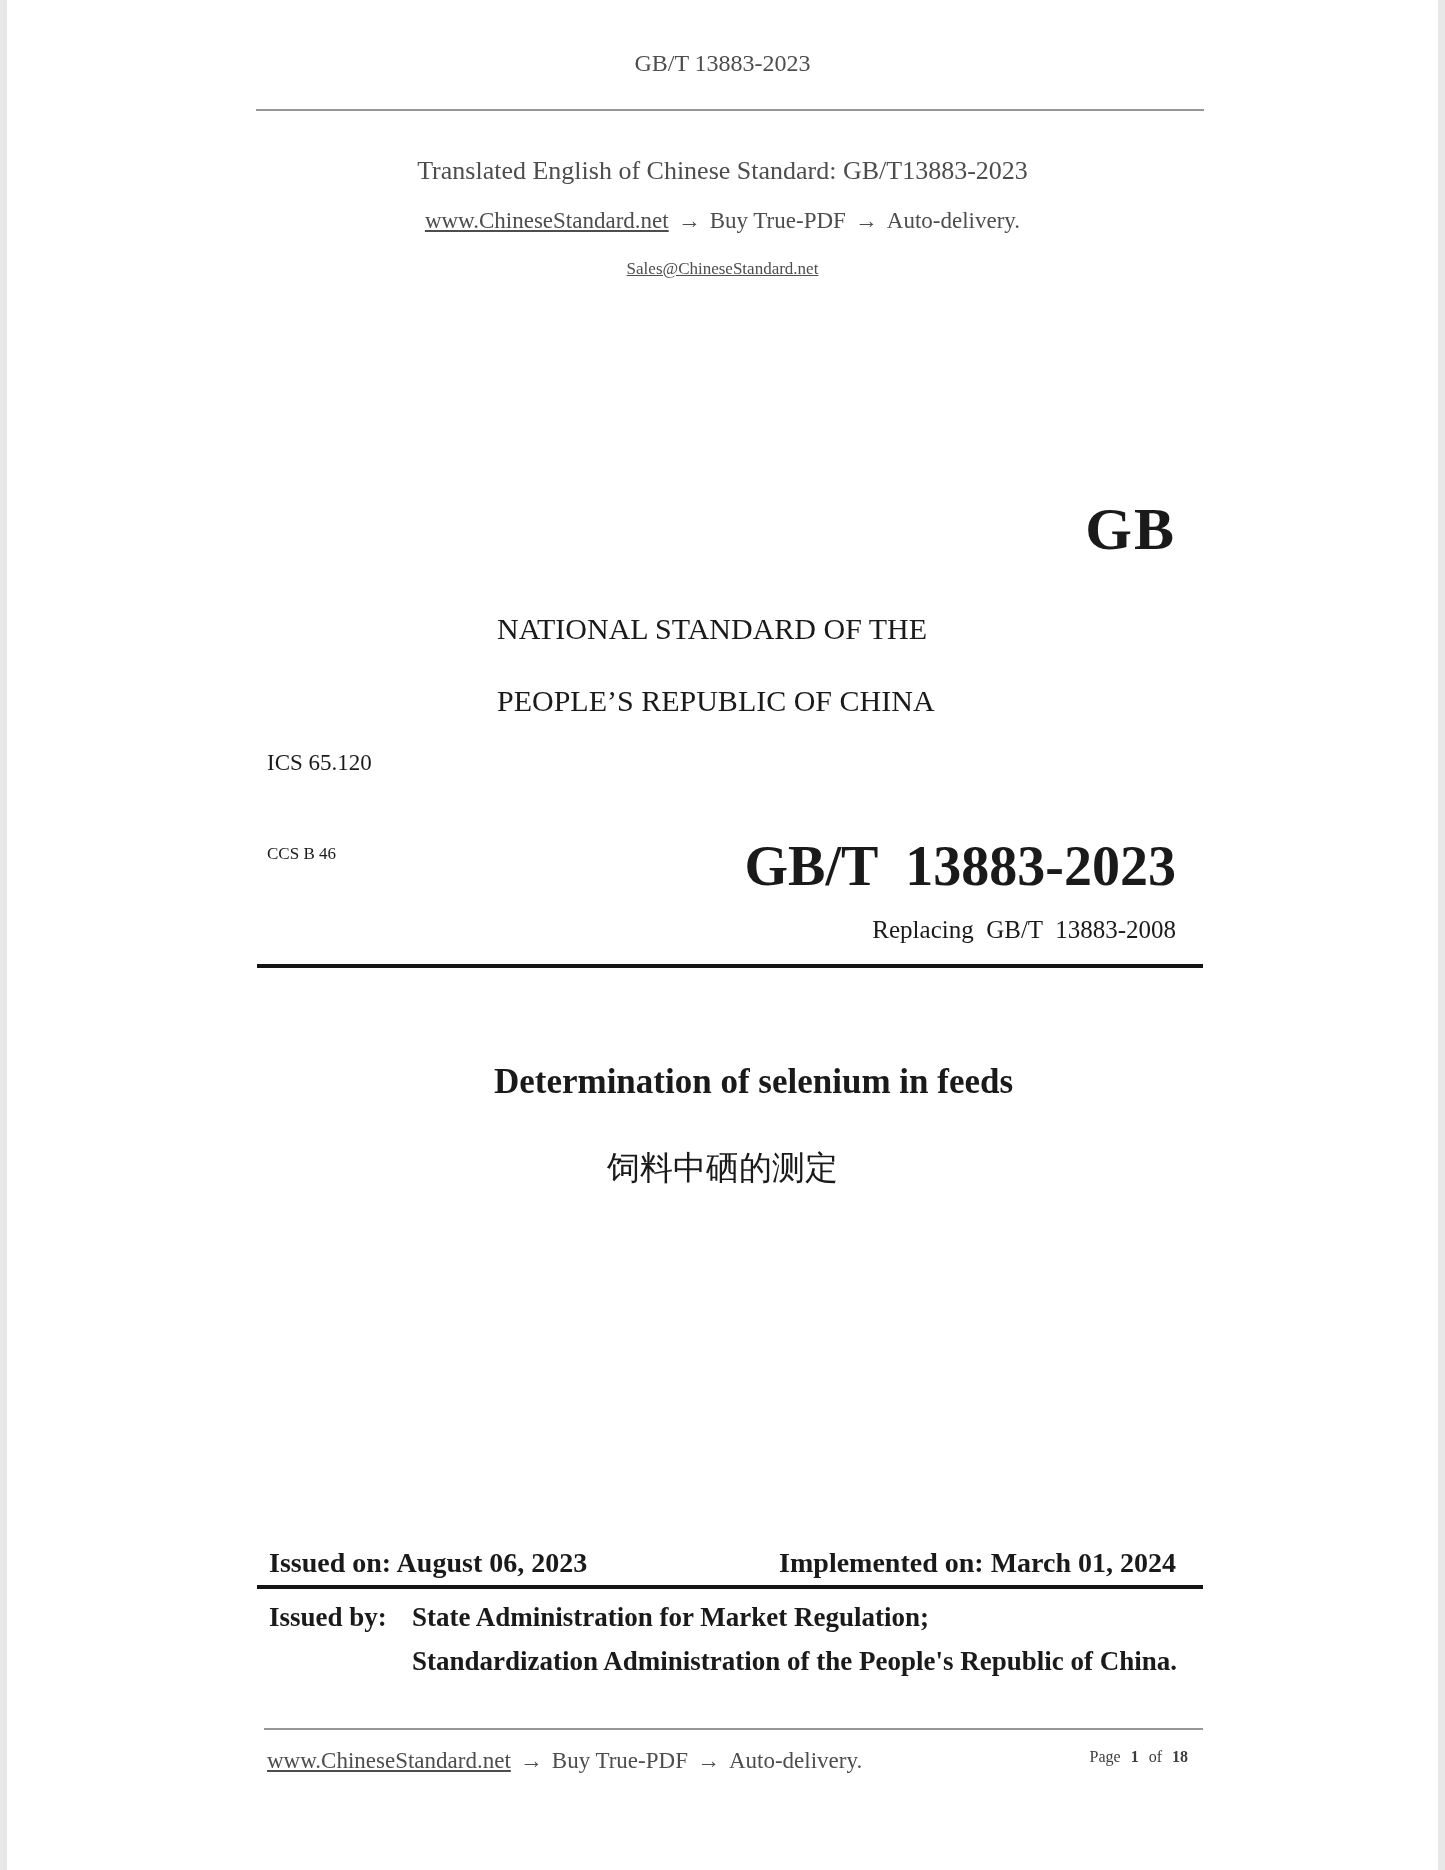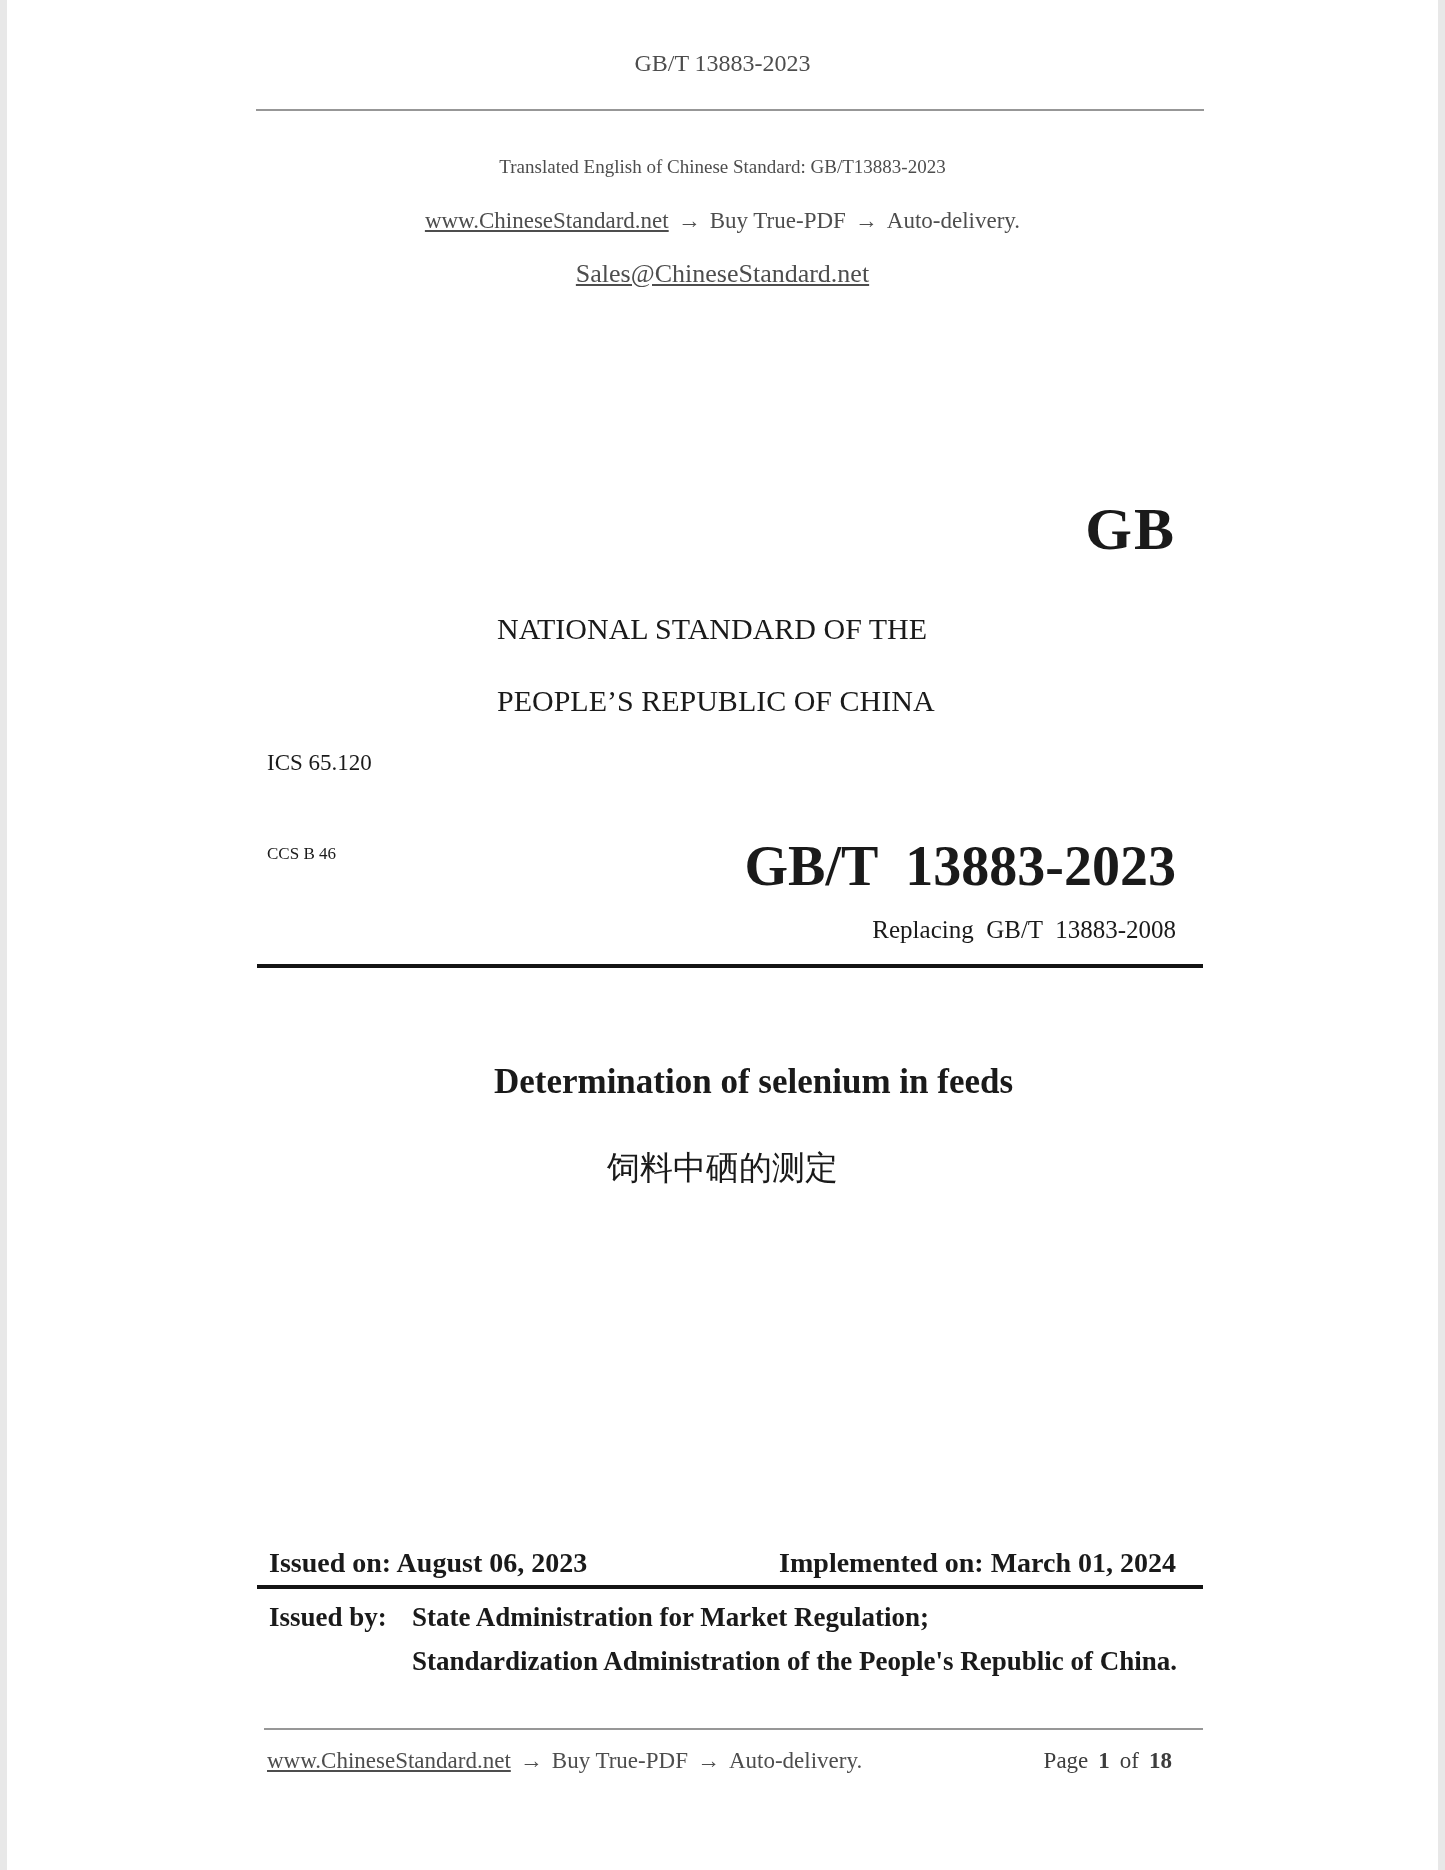--- a/index.html
+++ b/index.html
@@ -32,23 +32,23 @@
   }
   .rule-thick {
     position: absolute;
     height: 4px;
     background: #141414;
   }
   .ws-pre { white-space: pre; }
   .bold { font-weight: bold; }
 
   .header-docnum { top: 50px; font-size: 24px; }
-  .translated { top: 156px; font-size: 19px; }
+  .translated { top: 156px; font-size: 26px; }
   .buyline { top: 208px; font-size: 23px; }
-  .salesline { top: 259px; font-size: 26px; text-align: center; }
+  .salesline { top: 259px; font-size: 17px; text-align: center; }
 
   .gb-logo {
     top: 499px;
     right: 262px;
     font-size: 60px;
     font-weight: bold;
     line-height: 1;
     letter-spacing: 2px;
   }
   .natline1 { left: 490px; top: 612px; font-size: 30px; }
@@ -78,23 +78,23 @@
     position: absolute;
     left: 260px;
     top: 1748px;
     font-size: 23px;
     display: flex;
     align-items: baseline;
     gap: 9px;
   }
   .footer-right {
     position: absolute;
-    right: 266px;
+    right: 250px;
     top: 1748px;
-    font-size: 23px;
+    font-size: 16px;
     display: flex;
     align-items: baseline;
     gap: 10px;
     color: #3d3d3d;
   }
 </style>
 </head>
 <body>
 
 <div class="page">

